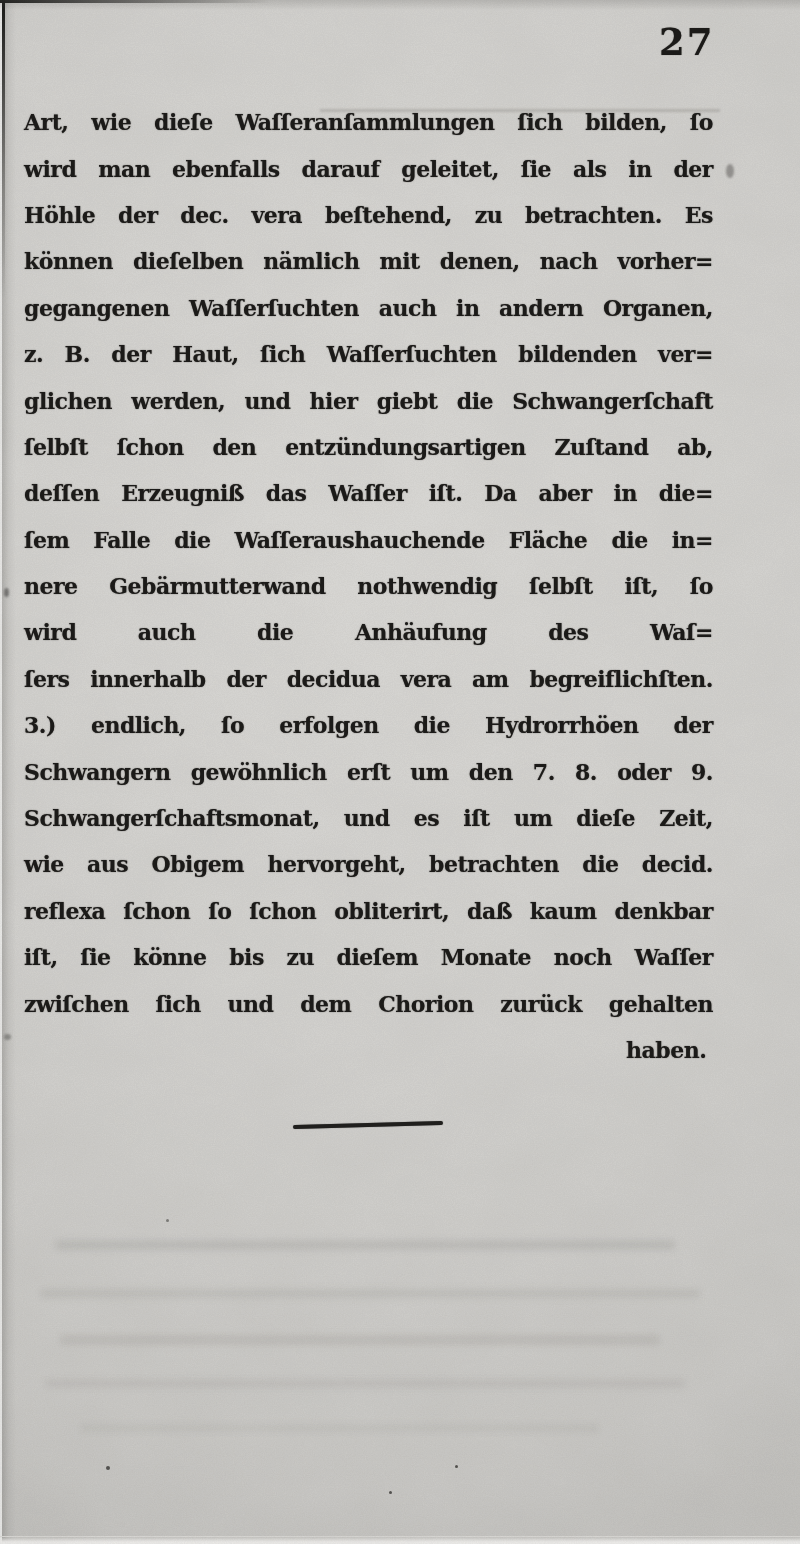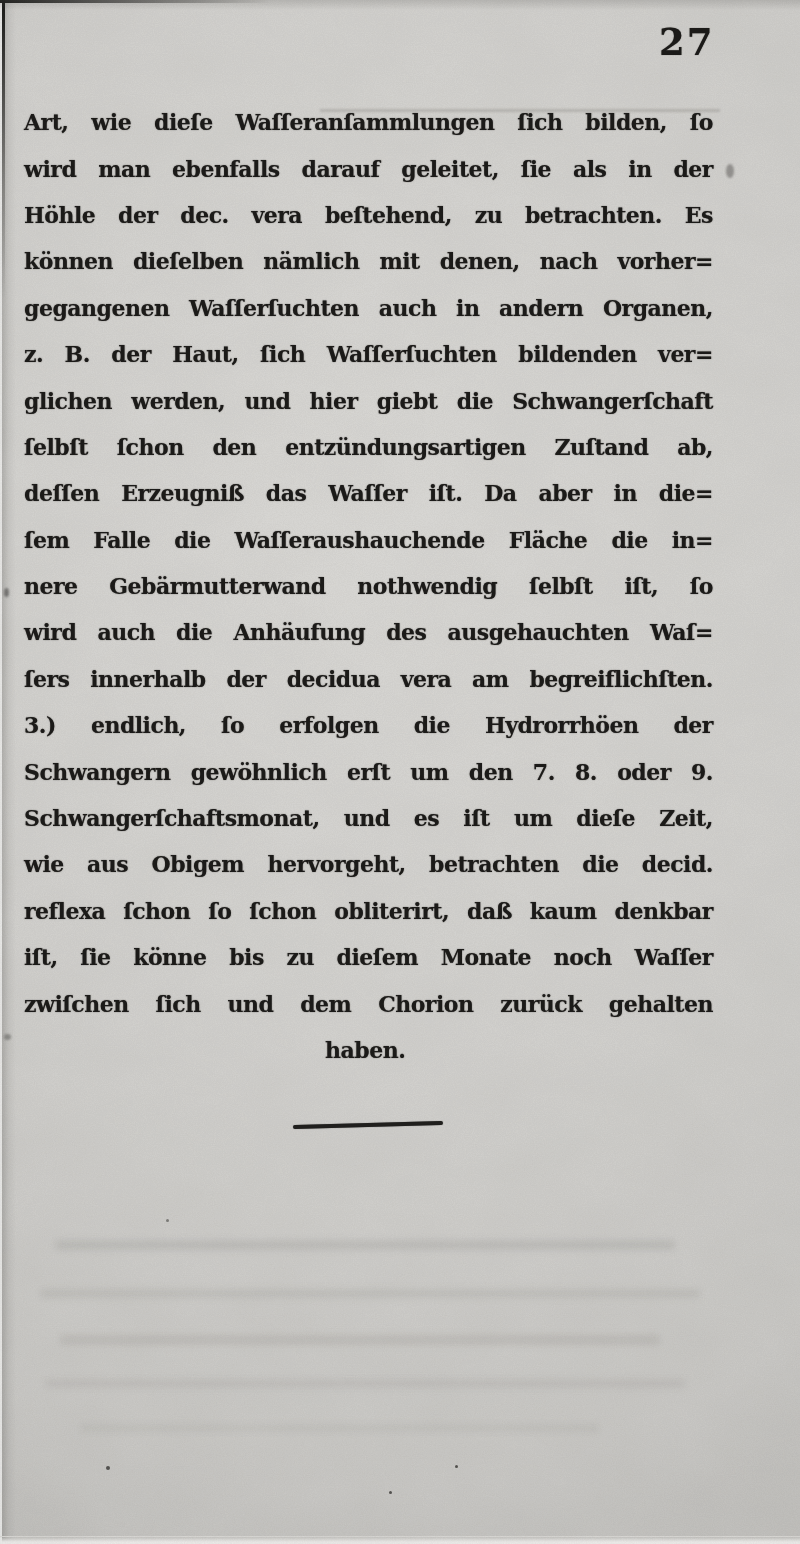--- a/index.html
+++ b/index.html
@@ -19,21 +19,21 @@
     position:absolute;left:24px;top:99px;width:689px;
   }
   .line{
     display:flex;justify-content:space-between;align-items:center;
     height:46.4px;
     font-size:22px;font-weight:700;letter-spacing:-0.5px;
     white-space:nowrap;
     text-shadow:0 0 1px rgba(32,30,27,0.55), 0 0 2px rgba(60,56,50,0.18);
   }
   .line span{white-space:nowrap;flex:0 0 auto;}
-  .line.short{justify-content:center;}
+  .line.short{justify-content:flex-end;}
   .line.short span{margin-right:0.30em;}
   
   .pagenum{
     position:absolute;left:659px;top:20px;
     font-size:37px;font-weight:700;letter-spacing:2px;
     text-shadow:0 0 1px rgba(25,23,20,0.6);
   }
   
   .rule{
     position:absolute;left:293px;top:1123px;width:150px;height:4px;
@@ -205,21 +205,20 @@
         <span>ſelbſt</span>
         <span>iſt,</span>
         <span>ſo</span>
       </div>
     <div class="line">
         <span>wird</span>
         <span>auch</span>
         <span>die</span>
         <span>Anhäufung</span>
         <span>des</span>
-        <span>ausgehauchten</span>
         <span>Waſ=</span>
       </div>
     <div class="line">
         <span>ſers</span>
         <span>innerhalb</span>
         <span>der</span>
         <span>decidua</span>
         <span>vera</span>
         <span>am</span>
         <span>begreiflichſten.</span>

